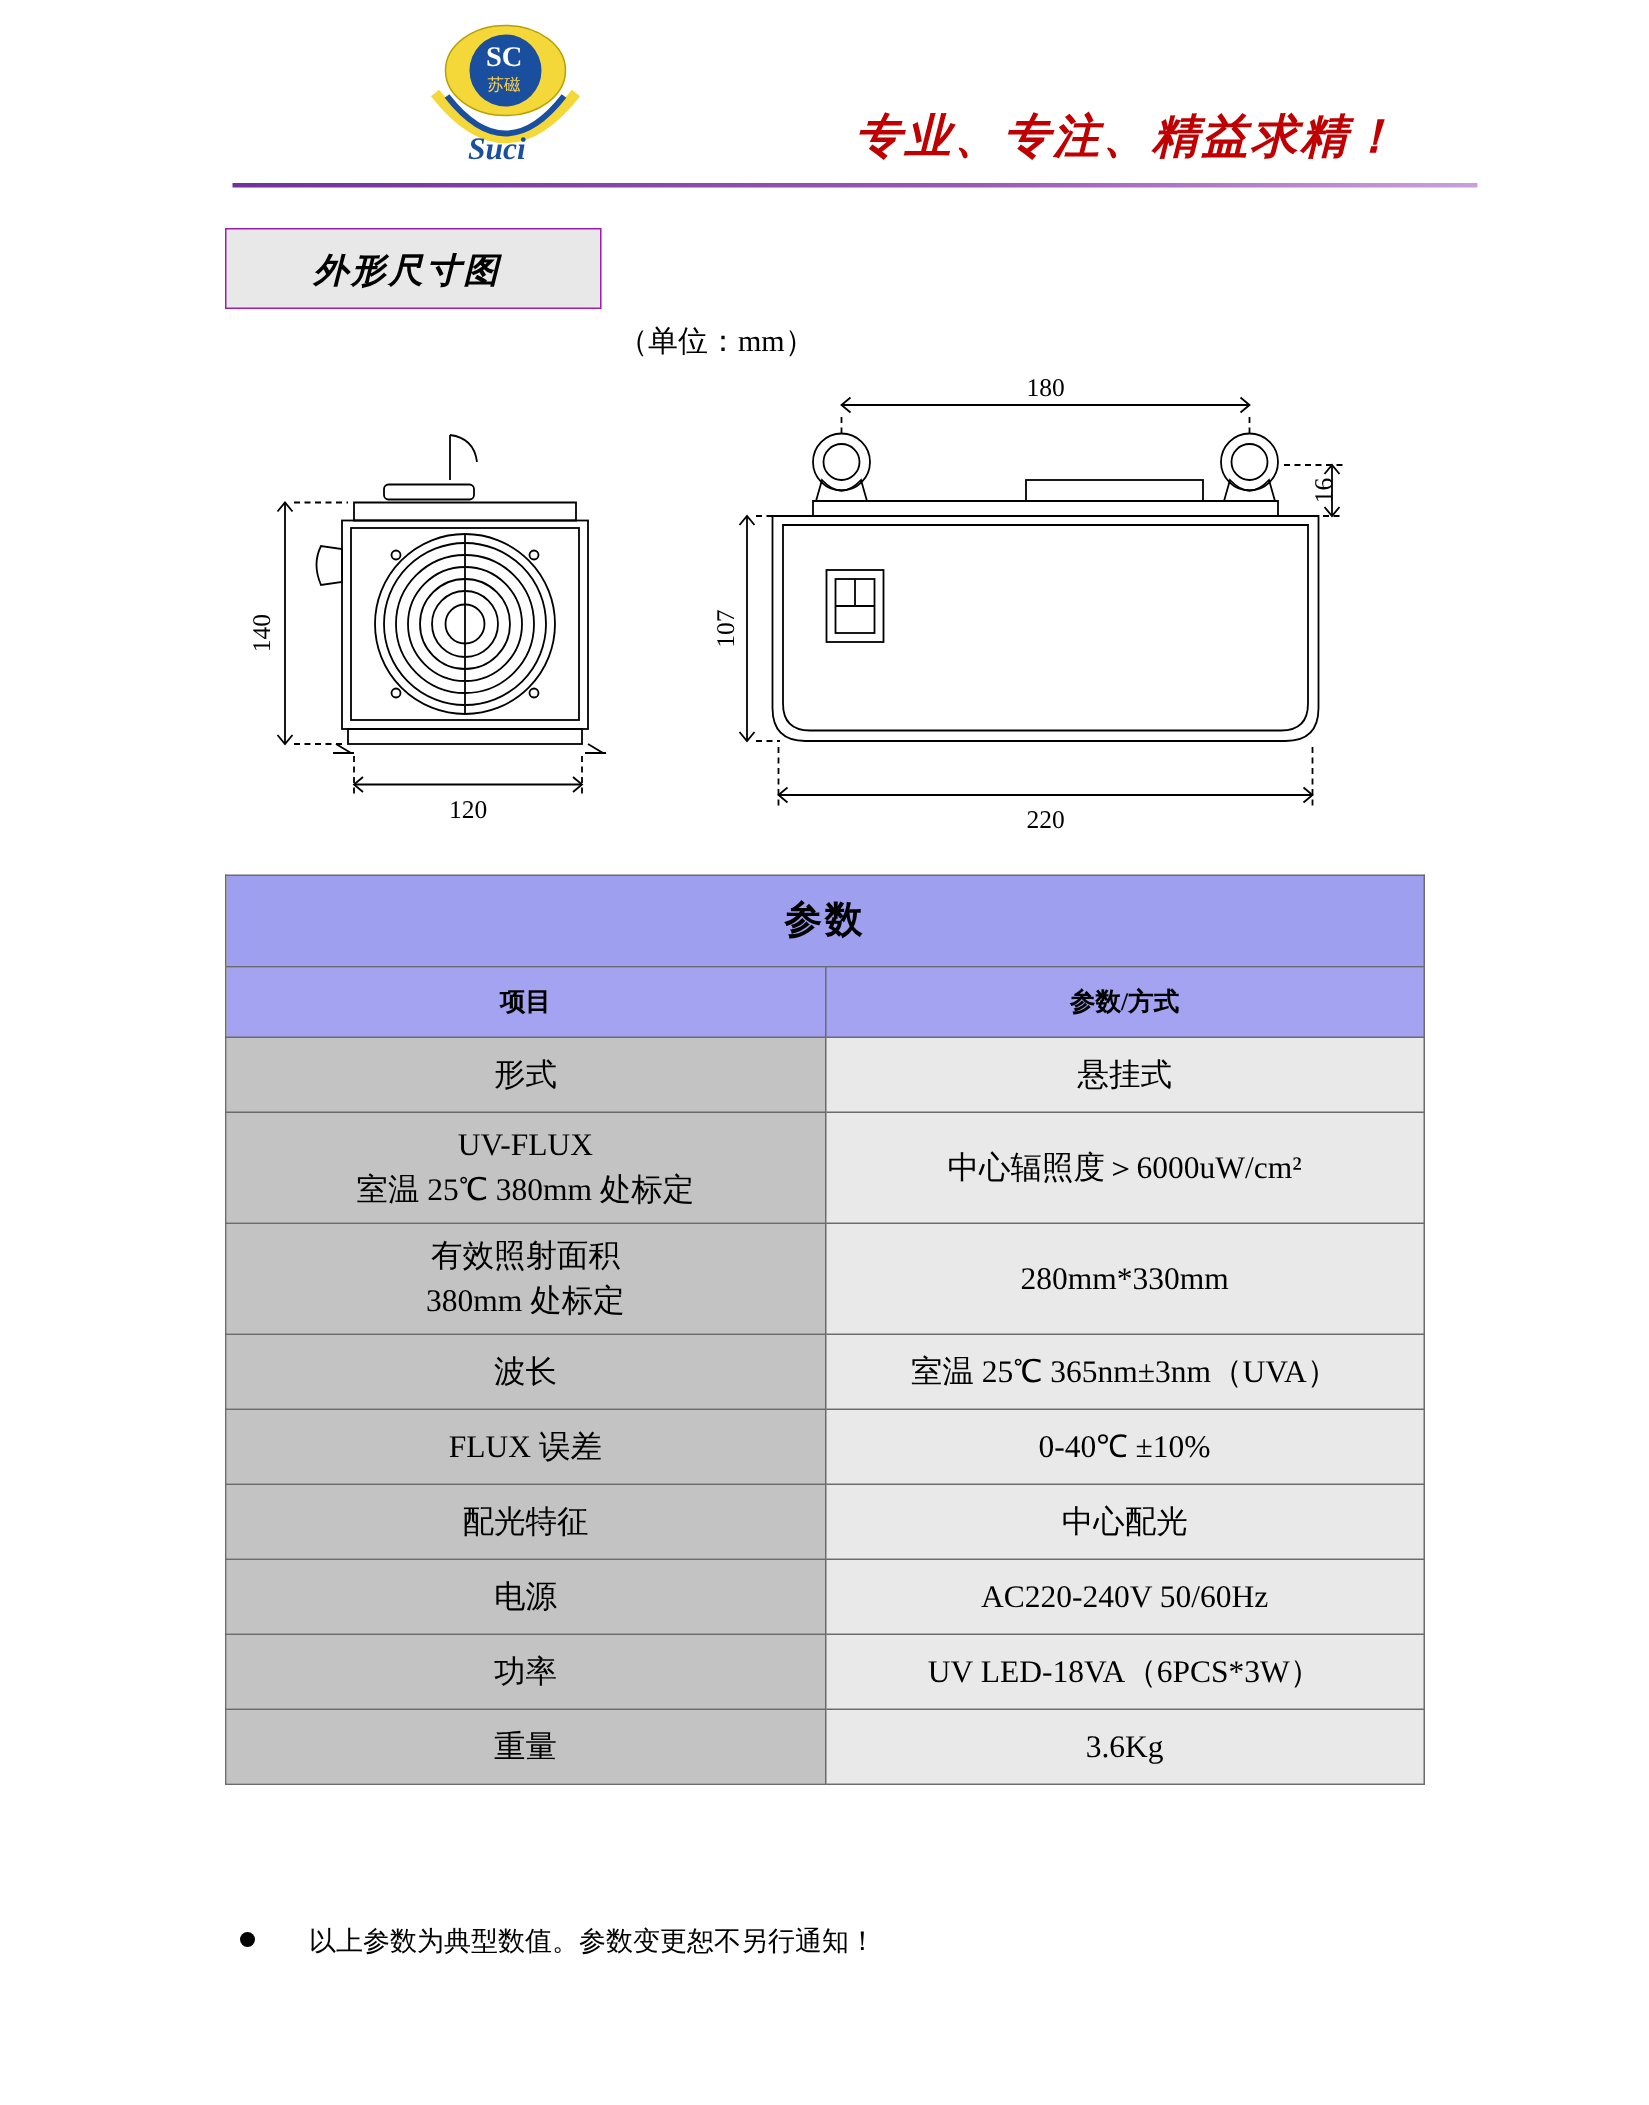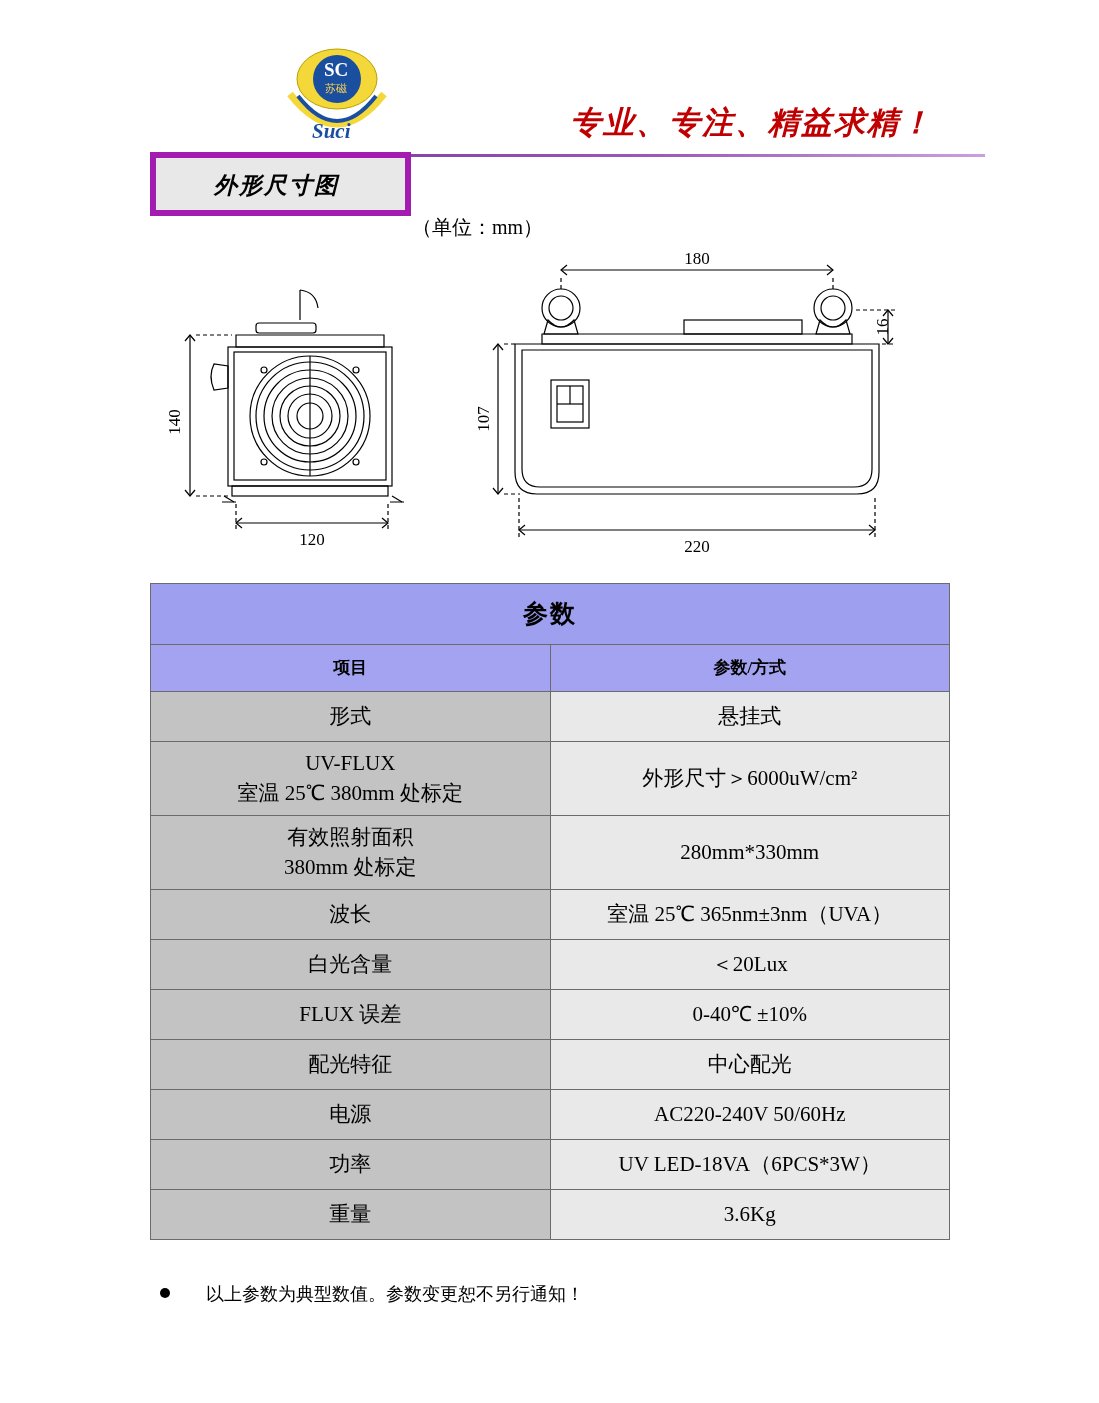--- a/index.html
+++ b/index.html
@@ -13,21 +13,20 @@
     font-family: "Liberation Serif", serif;
     color: #000;
     position: relative;
     overflow: hidden;
   }
 
   
   .header {
     position: relative;
     height: 120px;
-    margin-top: 32px;
   }
   .logo {
     position: absolute;
     left: 272px;
     top: 10px;
     width: 130px;
     height: 105px;
   }
   .logo svg { display:block; }
 
@@ -54,21 +53,21 @@
   }
 
   
   .section-box {
     position: absolute;
     left: 150px;
     top: 152px;
     width: 249px;
     height: 52px;
     background: #e8e8e8;
-    border: 6px solid #a21caf;
+    border: 1px solid #a21caf;
   }
   .section-box span {
     display: block;
     font-family: "Liberation Serif", serif;
     font-size: 23px;
     font-weight: bold;
     font-style: italic;
     color: #000;
     padding: 12px 0 0 58px;
     letter-spacing: 2px;
@@ -287,35 +286,31 @@
       <td>项目</td>
       <td>参数/方式</td>
     </tr>
 
     <tr class="std">
       <td class="k">形式</td>
       <td class="v">悬挂式</td>
     </tr>
     <tr class="tall">
       <td class="k">UV-FLUX<br>室温 25℃   380mm 处标定</td>
-      <td class="v">外形尺寸＞6000uW/cm²</td>
+      <td class="v">中心辐照度＞6000uW/cm²</td>
     </tr>
     <tr class="tall">
       <td class="k">有效照射面积<br>380mm 处标定</td>
       <td class="v">280mm*330mm</td>
     </tr>
     <tr class="std">
       <td class="k">波长</td>
       <td class="v">室温 25℃    365nm±3nm（UVA）</td>
     </tr>
     <tr class="std">
-      <td class="k">白光含量</td>
-      <td class="v">＜20Lux</td>
-    </tr>
-    <tr class="std">
       <td class="k">FLUX 误差</td>
       <td class="v">0-40℃  ±10%</td>
     </tr>
     <tr class="std">
       <td class="k">配光特征</td>
       <td class="v">中心配光</td>
     </tr>
     <tr class="std">
       <td class="k">电源</td>
       <td class="v">AC220-240V    50/60Hz</td>

